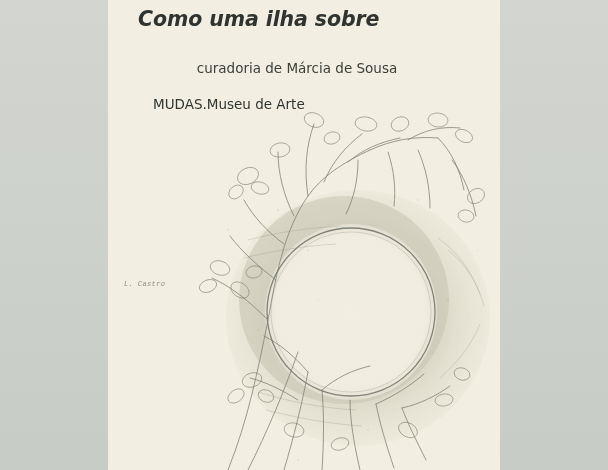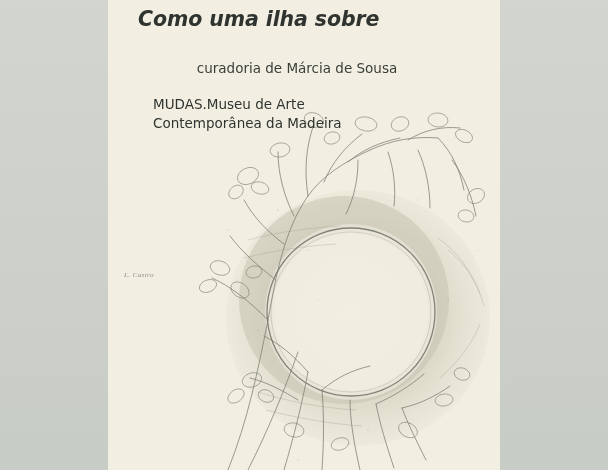--- a/index.html
+++ b/index.html
@@ -92,22 +92,22 @@
     font-family: "DejaVu Sans", sans-serif;
     font-size: 13.5px;
     line-height: 1.42;
     color: #2f3430;
     margin-left: 23px;
   }
   .venue .l2 { display: block; }
   .signature {
     position: absolute;
     left: 16px;
-    top: 271px;
-    font-family: Liberation Serif, serif;
+    top: 280px;
+    font-family: Liberation Mono, monospace;
     font-size: 7px;
     color: #8d8f85;
     font-style: italic;
     letter-spacing: 0.4px;
   }
 </style>
 </head>
 <body>
 
 <div class="canvas">
@@ -231,20 +231,19 @@
 
     <div class="text-layer">
       <div class="title">
         <span>Como uma ilha sobre</span>
       </div>
 
       <div class="curator">curadoria de Márcia de Sousa</div>
 
       <div class="venue">
         <span>MUDAS.Museu de Arte</span>
-        <span class="l2">Contemporânea da Madeira</span>
       </div>
 
       <div class="signature">L. Castro</div>
     </div>
 
   </div>
 </div>
 
 </body></html>

